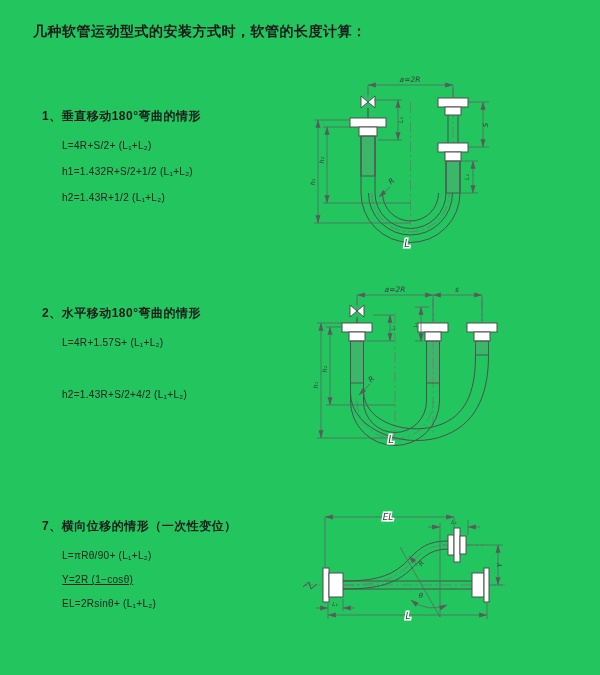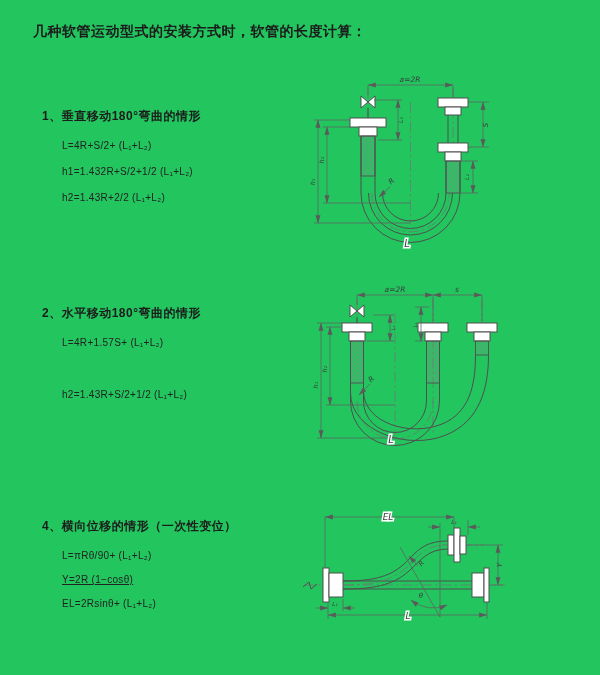--- a/index.html
+++ b/index.html
@@ -20,27 +20,27 @@
 </head>
 <body>
 
 <div class="page">
 
   <div class="title">几种软管运动型式的安装方式时，软管的长度计算：</div>
 
   <div class="heading" style="left:42px;top:108px;">1、垂直移动180°弯曲的情形</div>
   <div class="formula" style="left:62px;top:140px;">L=4R+S/2+ (L₁+L₂)</div>
   <div class="formula" style="left:62px;top:166px;text-align:center;">h1=1.432R+S/2+1/2 (L₁+L₂)</div>
-  <div class="formula" style="left:62px;top:192px;">h2=1.43R+2/2 (L₁+L₂)</div>
+  <div class="formula" style="left:62px;top:192px;">h2=1.43R+1/2 (L₁+L₂)</div>
 
   <div class="heading" style="left:42px;top:305px;">2、水平移动180°弯曲的情形</div>
   <div class="formula" style="left:62px;top:337px;">L=4R+1.57S+ (L₁+L₂)</div>
-  <div class="formula" style="left:62px;top:389px;">h2=1.43R+S/2+1/2 (L₁+L₂)</div>
-
-  <div class="heading" style="left:42px;top:518px;">4、横向位移的情形（一次性变位）</div>
+  <div class="formula" style="left:62px;top:389px;">h2=1.43R+S/2+4/2 (L₁+L₂)</div>
+
+  <div class="heading" style="left:42px;top:518px;">7、横向位移的情形（一次性变位）</div>
   <div class="formula" style="left:62px;top:550px;">L=πRθ/90+ (L₁+L₂)</div>
   <div class="formula" style="left:62px;top:574px;text-decoration:underline;">Y=2R (1−cosθ)</div>
   <div class="formula" style="left:62px;top:598px;">EL=2Rsinθ+ (L₁+L₂)</div>
 
   <svg style="left:312px;top:70px;" width="288" height="182" viewBox="0 0 288 182">
     <defs>
       <marker id="m1" viewBox="0 0 10 6" refX="9.5" refY="3" markerWidth="11" markerHeight="7" orient="auto-start-reverse">
         <path d="M0,0 L10,3 L0,6 Z" fill="#5a5a5a"></path>
       </marker>
       <pattern id="h1p" width="4.5" height="4.5" patternUnits="userSpaceOnUse">

